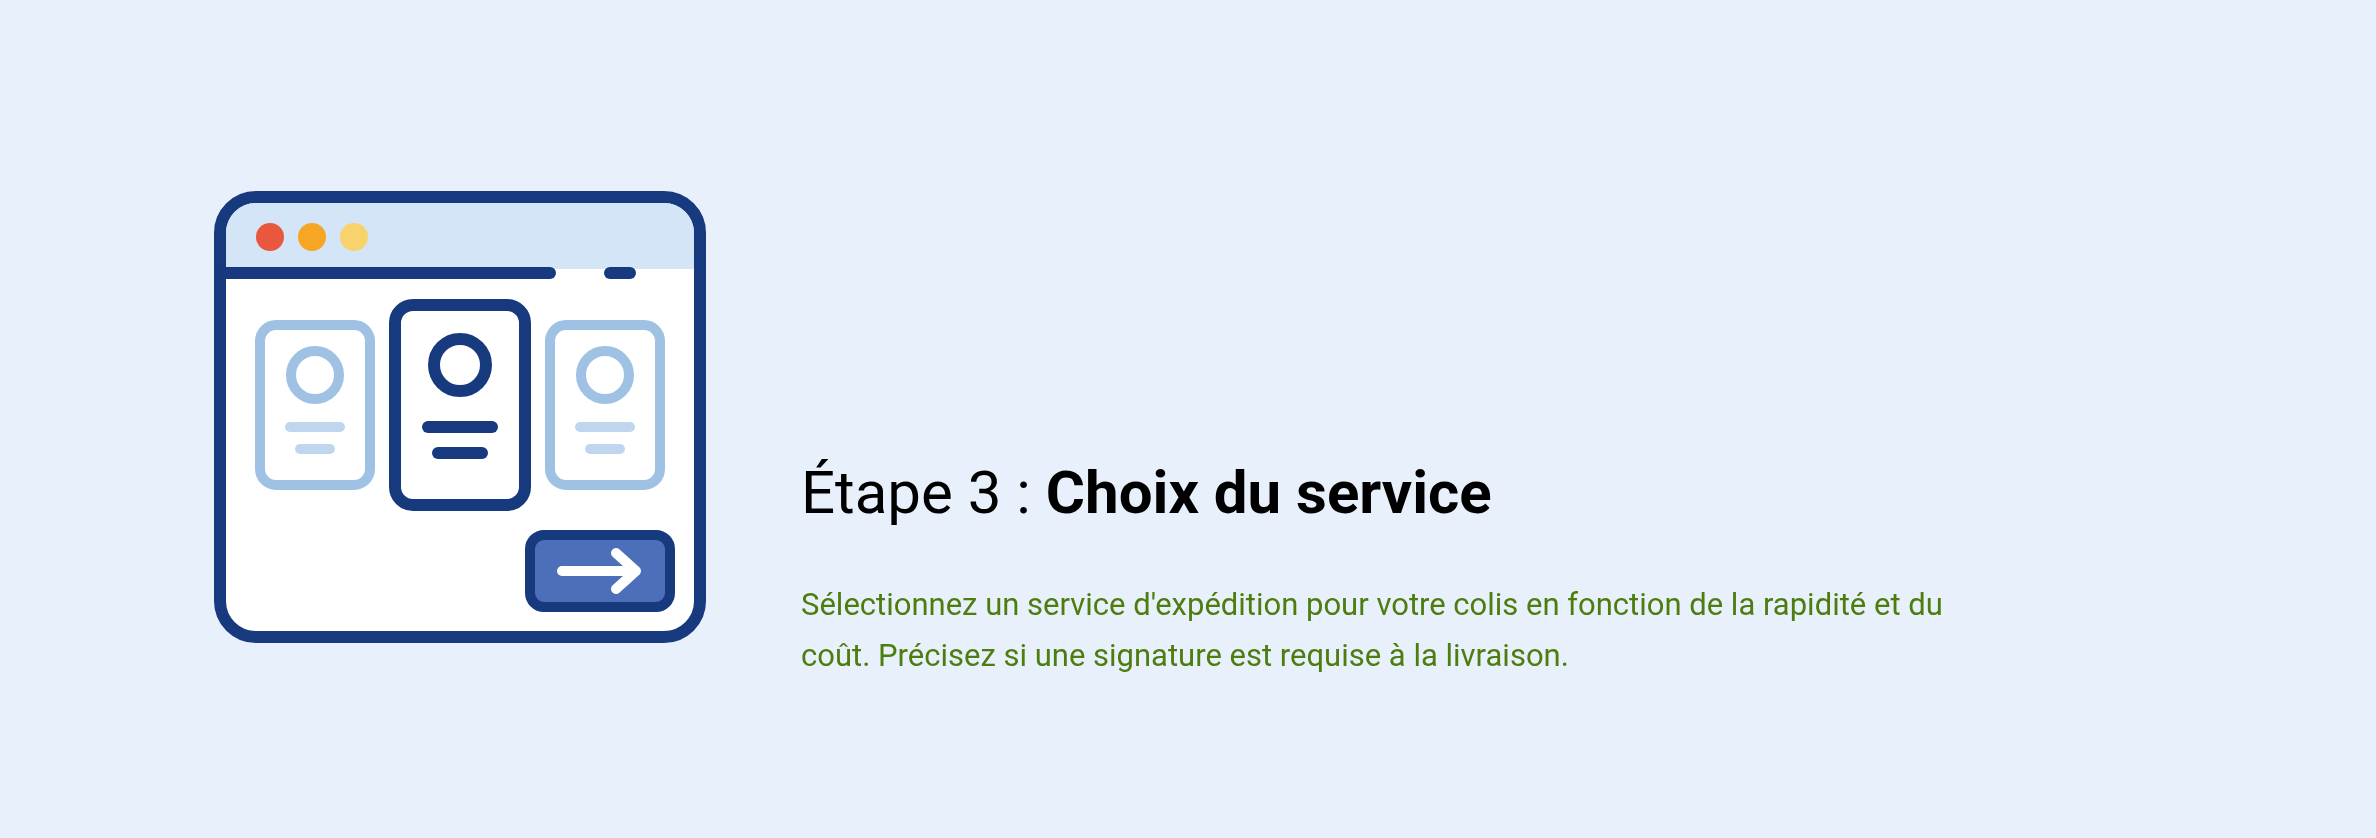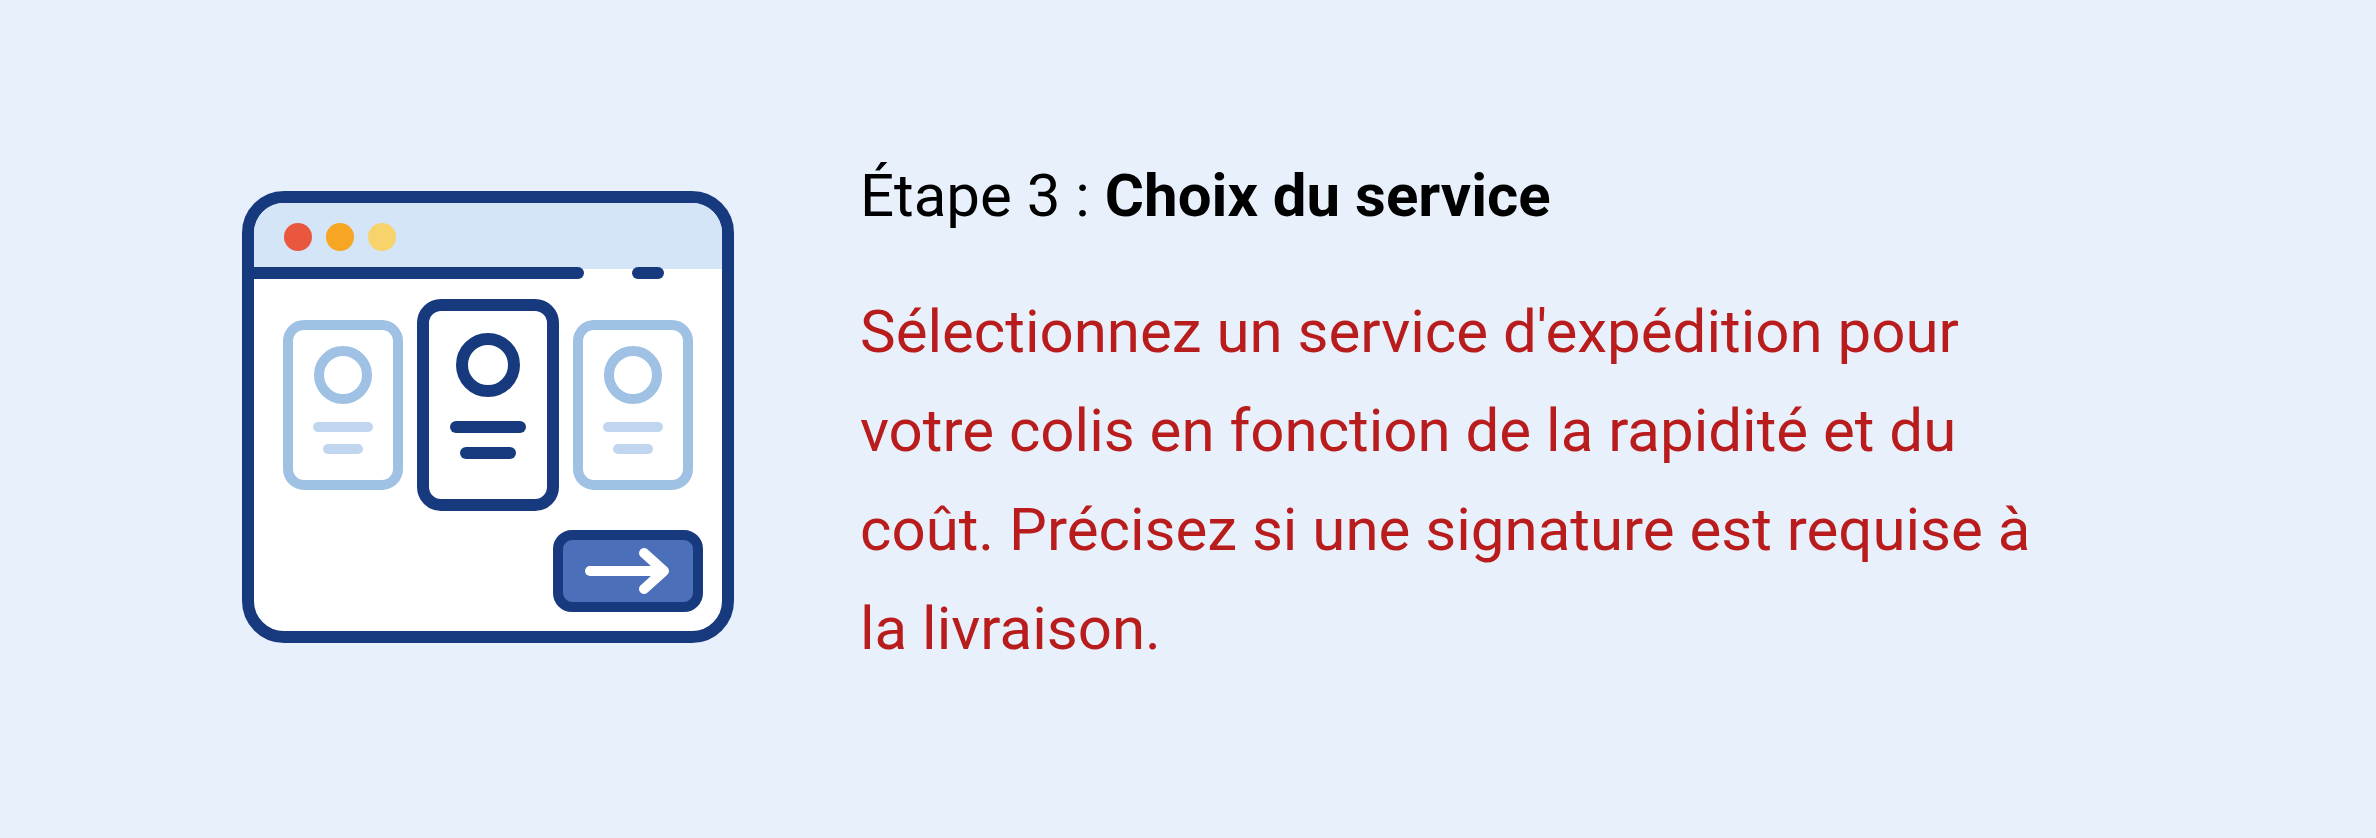--- a/index.html
+++ b/index.html
@@ -10,45 +10,44 @@
     height: 838px;
     font-family: -apple-system, BlinkMacSystemFont, "Segoe UI", Roboto, Helvetica, Arial, sans-serif;
   }
   body {
     background: #E8F1FB;
     display: flex;
     align-items: center;
   }
   .wrap {
     display: flex;
-    align-items: center;
+    align-items: flex-end;
     width: 100%;
     padding: 0 180px 0 200px;
-    gap: 112px;
-    margin-left: 28px;
+    gap: 81px;
   }
   .illus {
     flex: 0 0 auto;
   }
   .textcol {
     flex: 1 1 auto;
     color: #111;
   }
   .heading {
     font-size: 60px;
     margin: 0 0 50px 0;
     line-height: 1.2;
     color: #000;
   }
   .heading .prefix { font-weight: 400; }
   .heading .bold { font-weight: 700; }
   .body {
-    font-size: 60px;
+    font-size: 31px;
     line-height: 1.65;
-    color: #b91c1c;
+    color: #4d7c0f;
     max-width: 1200px;
   }
 </style>
 </head>
 <body>
 
 <div class="wrap">
   <div class="illus">
     <svg width="520" height="520" viewBox="0 0 520 520">
 

